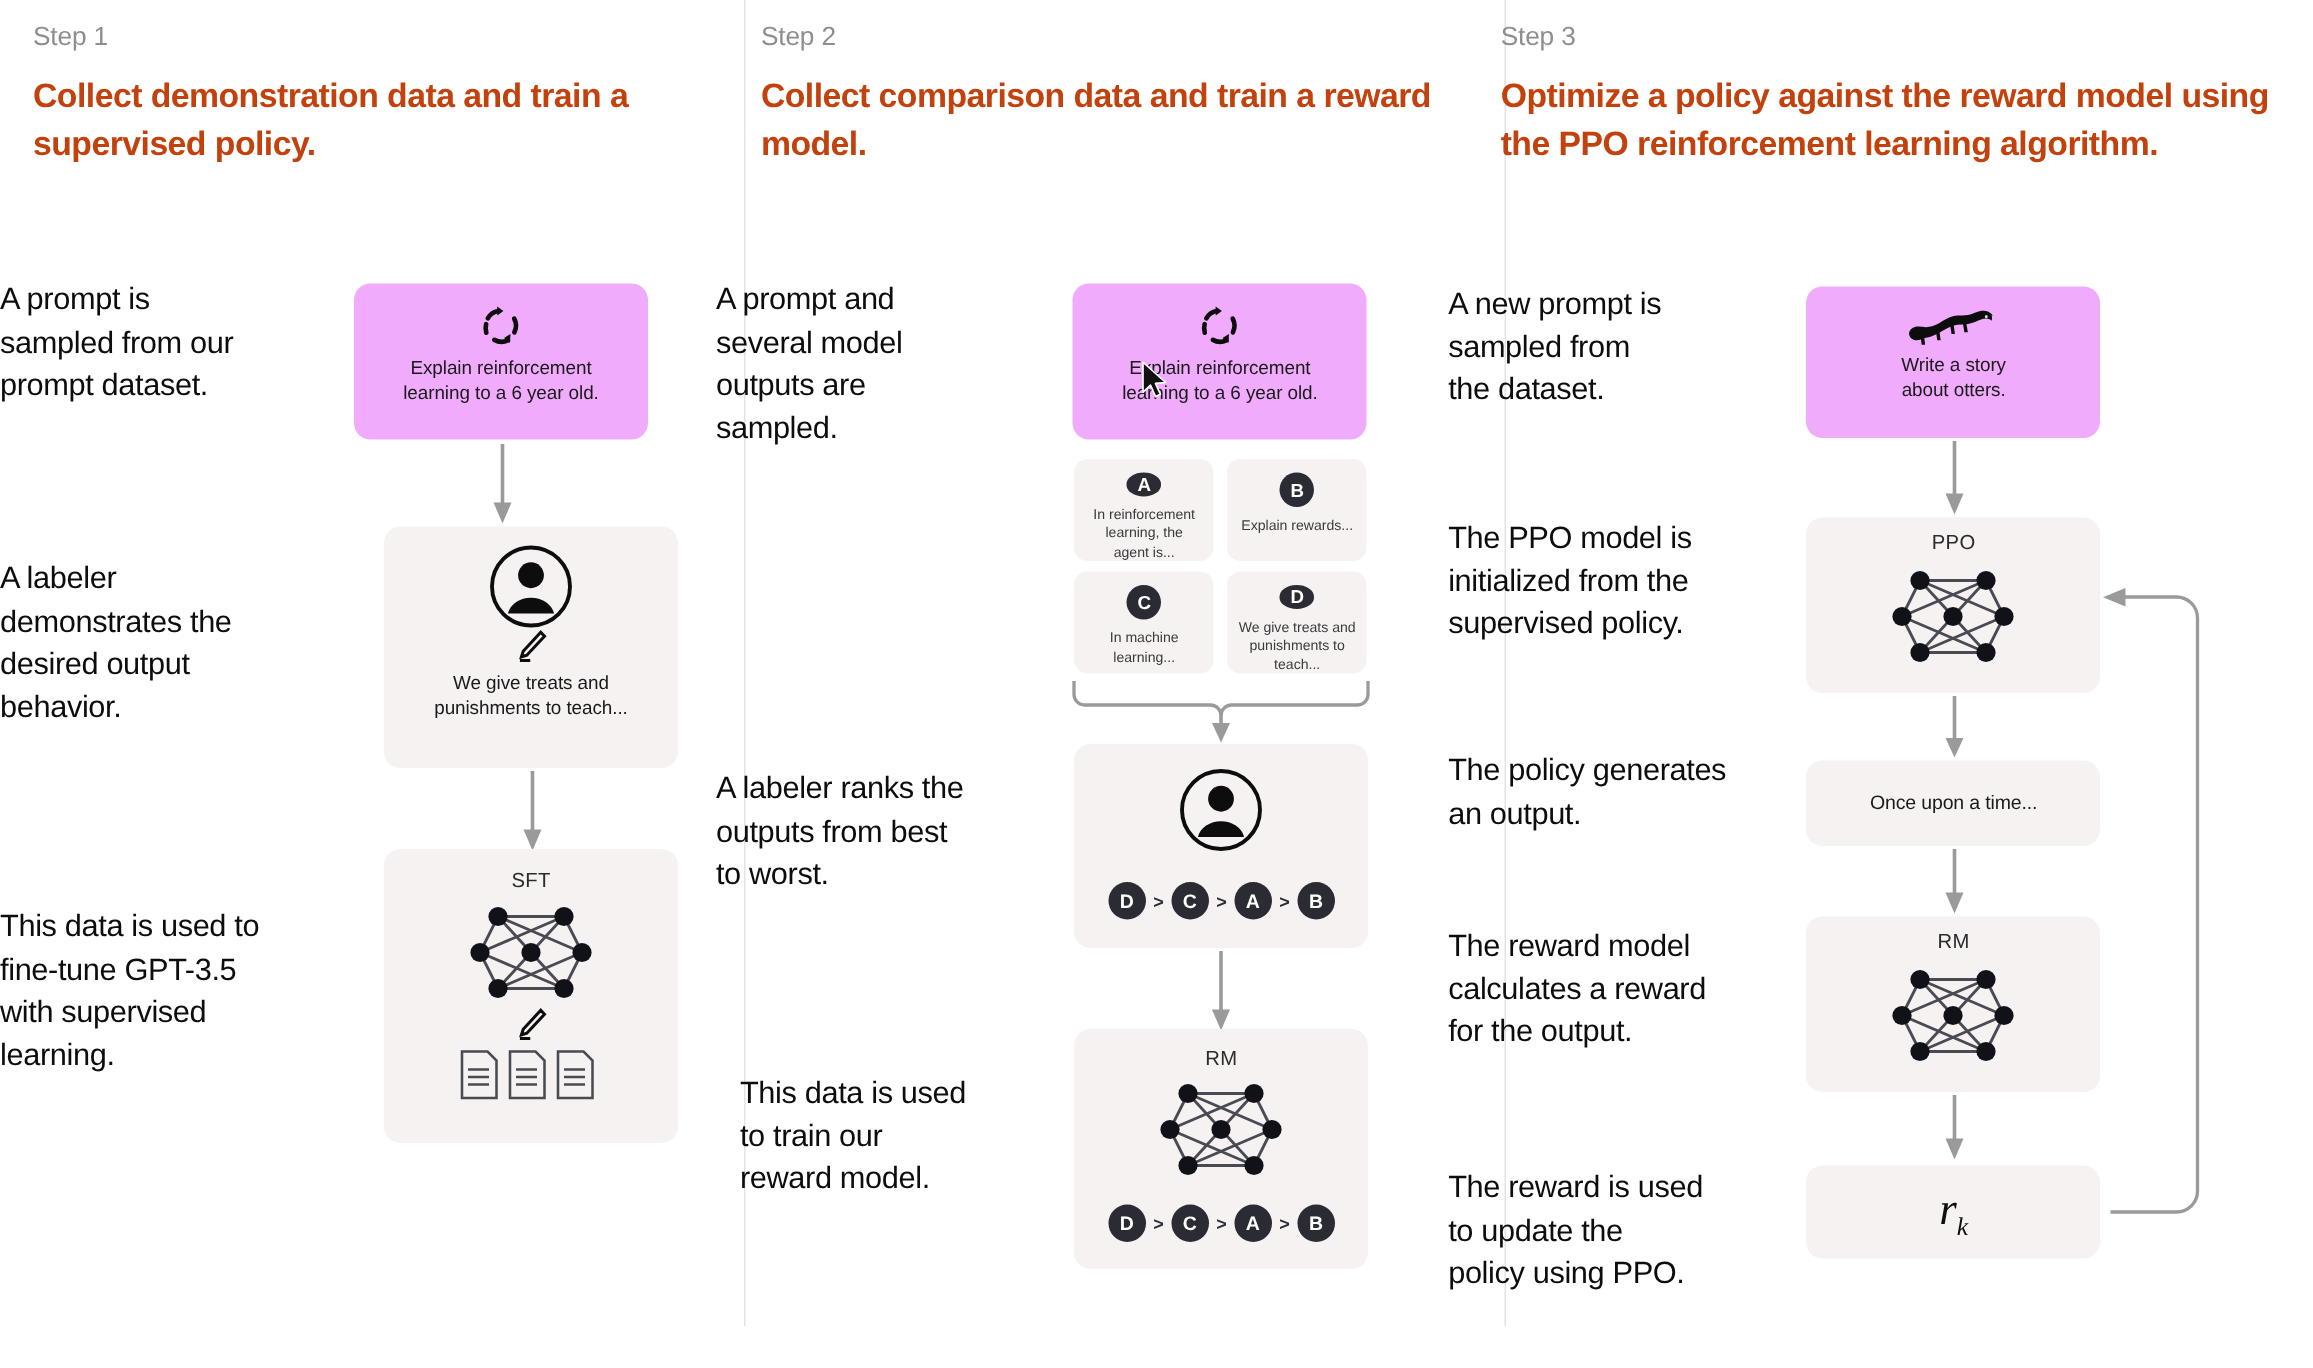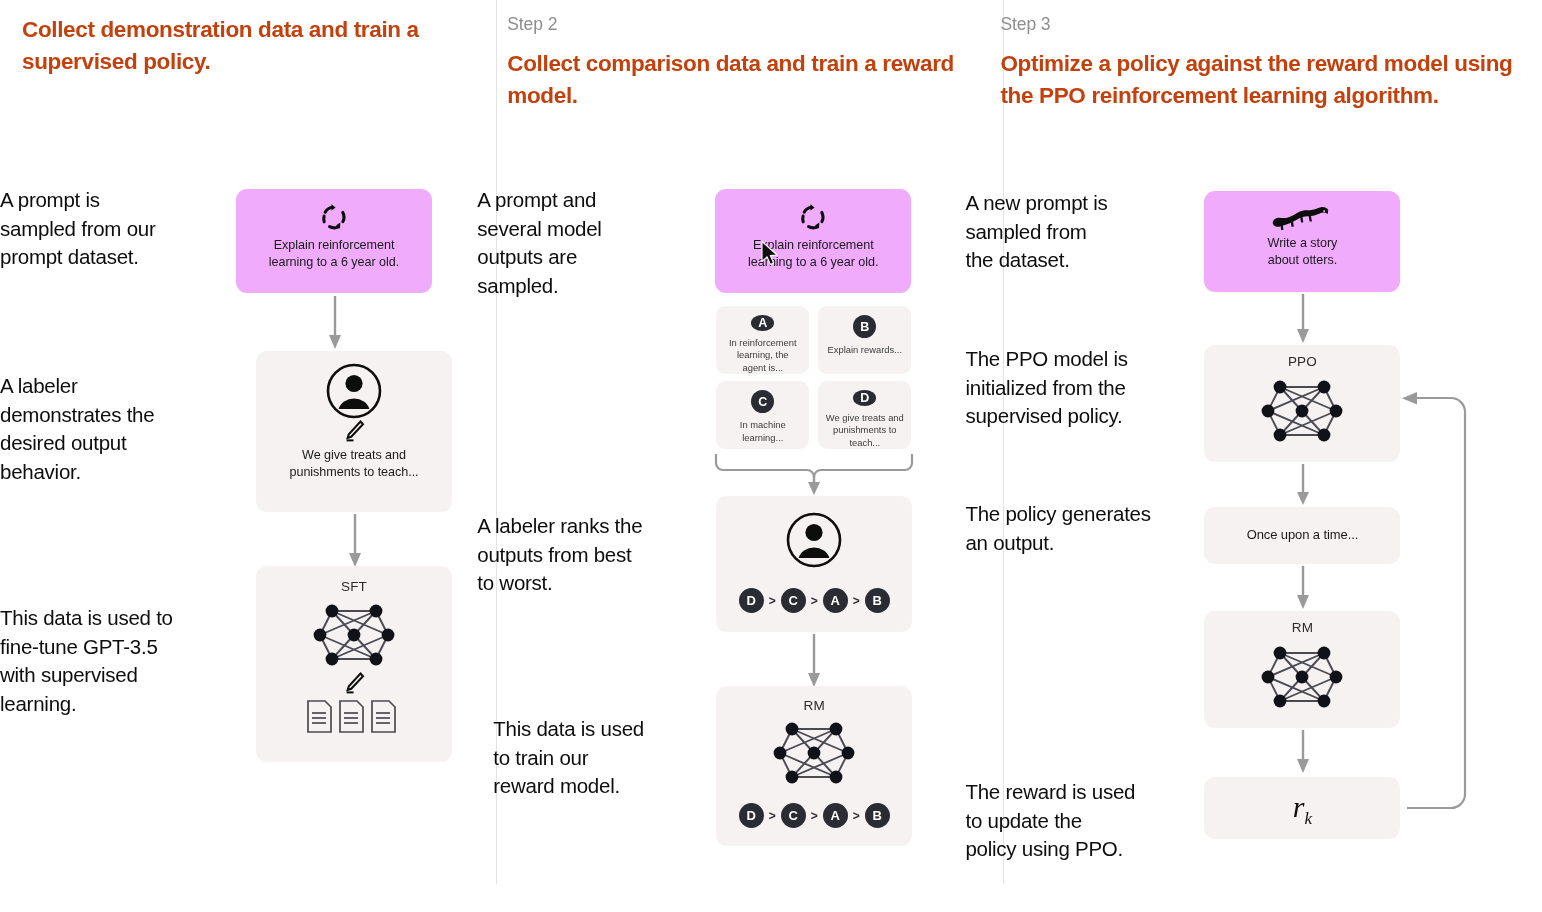--- a/index.html
+++ b/index.html
@@ -164,20 +164,21 @@
 </head>
 <body>
 
 <div class="board">
 
   <div class="divider d1"></div>
   <div class="divider d2"></div>
 
   <div class="column col1">
 
+    <div class="step-label">Step 1</div>
     <div class="step-title">Collect demonstration data
 and train a supervised policy.</div>
 
     <div class="flow-text" style="left:0; top:186px; width:215px;">A prompt is
 sampled from our
 prompt dataset.</div>
     <div class="flow-text" style="left:0; top:372px; width:225px;">A labeler
 demonstrates the
 desired output
 behavior.</div>
@@ -434,20 +435,23 @@
 reinforcement learning algorithm.</div>
 
     <div class="flow-text" style="left:0; top:189px; width:215px;">A new prompt is
 sampled from
 the dataset.</div>
     <div class="flow-text" style="left:0; top:345px; width:225px;">The PPO model is
 initialized from the
 supervised policy.</div>
     <div class="flow-text" style="left:0; top:500px; width:235px;">The policy generates
 an output.</div>
+    <div class="flow-text" style="left:0; top:617px; width:225px;">The reward model
+calculates a reward
+for the output.</div>
     <div class="flow-text" style="left:0; top:778px; width:225px;">The reward is used
 to update the
 policy using PPO.</div>
 
     <div class="box green" style="left:239px; top:191px; width:196px; height:101px;">
       <div class="icon-center" style="height:40px; padding-top:11px;">
         <svg width="62" height="28" viewBox="0 0 62 28">
           <path d="M57.5 7.4 c-1.4-2.6-4.6-3.6-7.4-3.2 c-2.8 0.4-5.4 2.0-8.2 2.6
                    c-3.4 0.8-7.0 0.2-10.4 0.9 c-3.6 0.7-6.6 3.0-9.8 4.8
                    c-2.6 1.5-5.6 2.6-8.6 2.6 c-2.4 0-4.8-0.7-7.1-0.2

